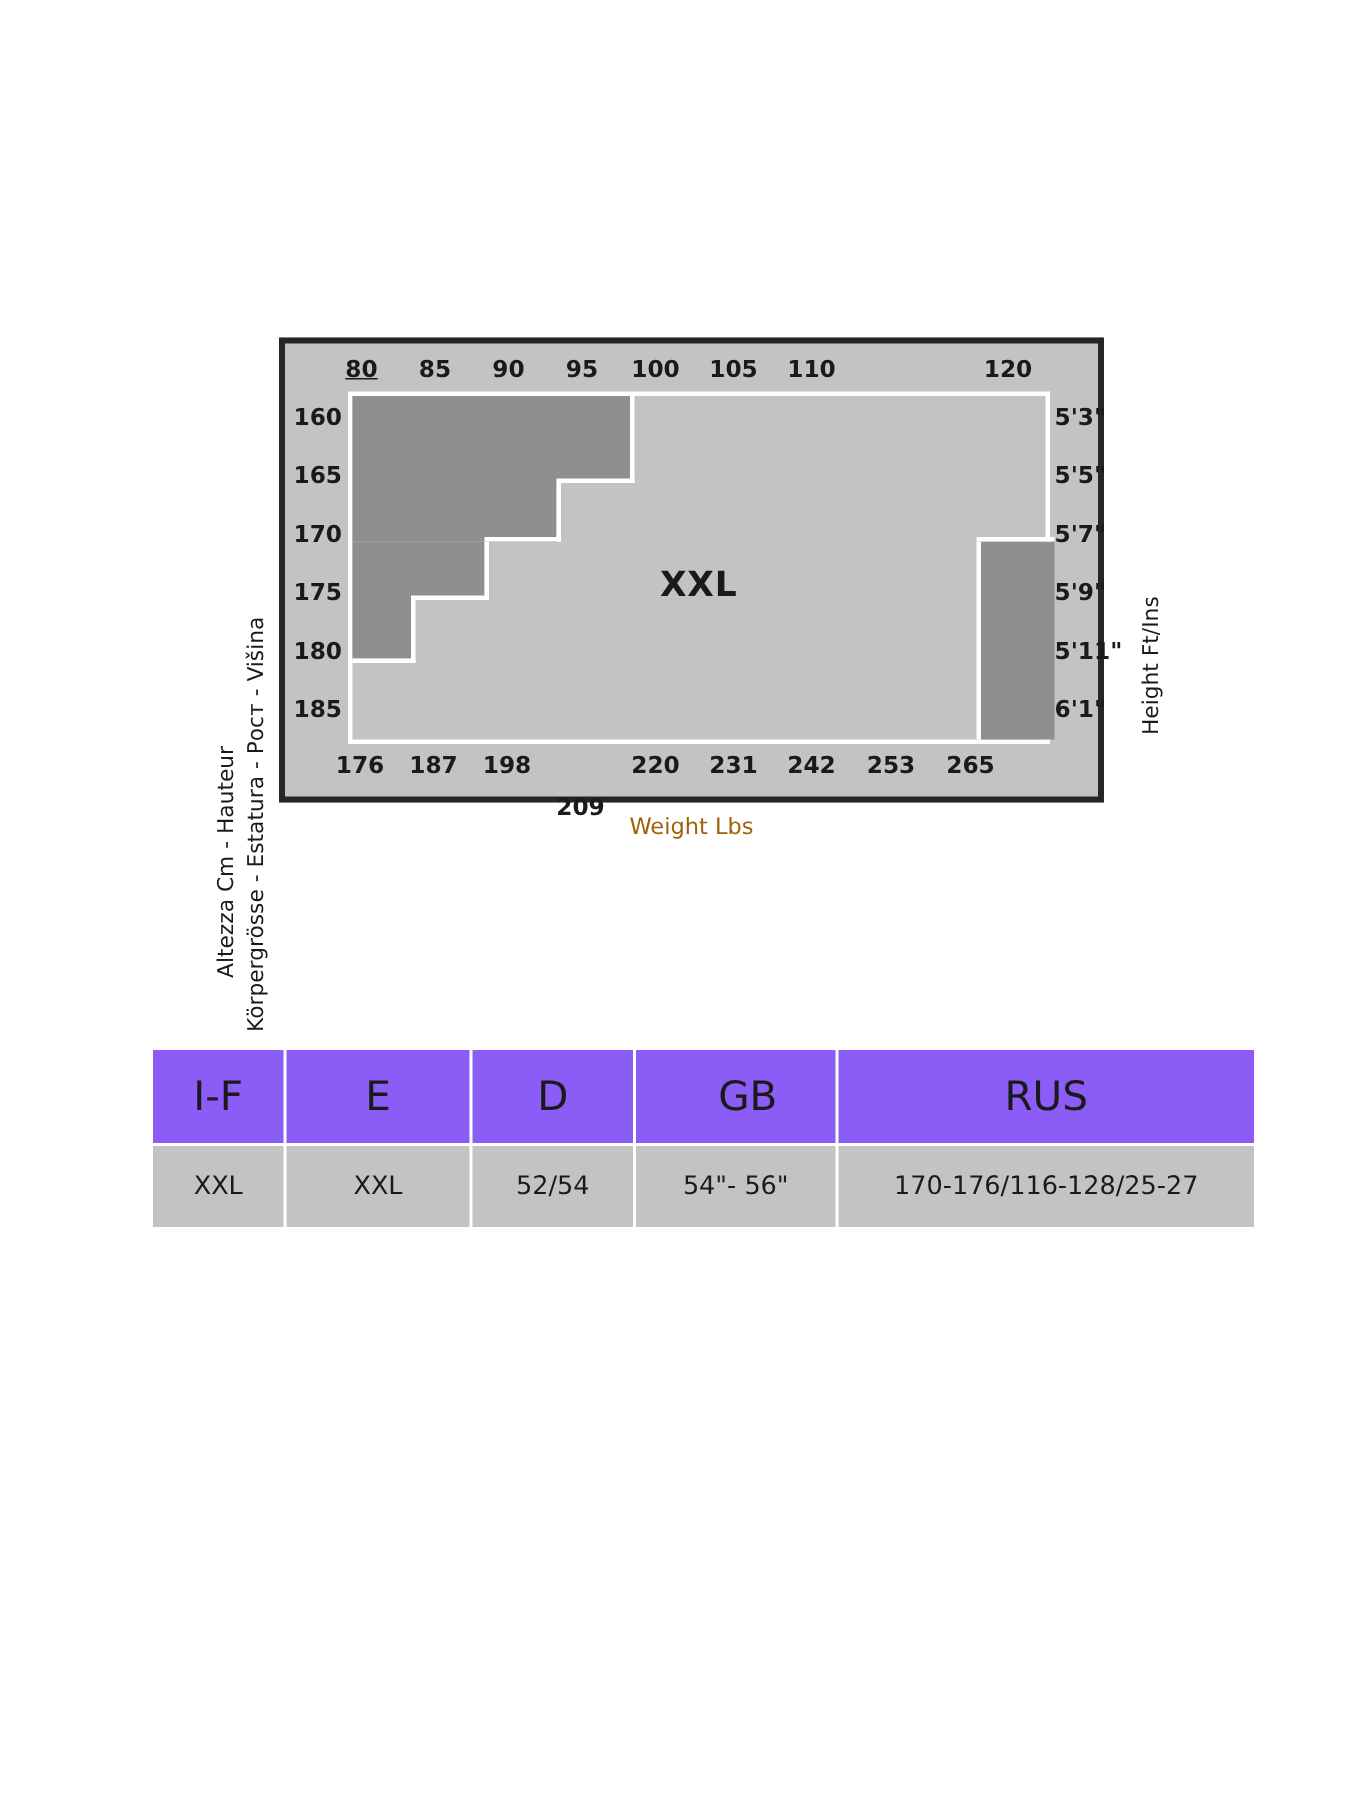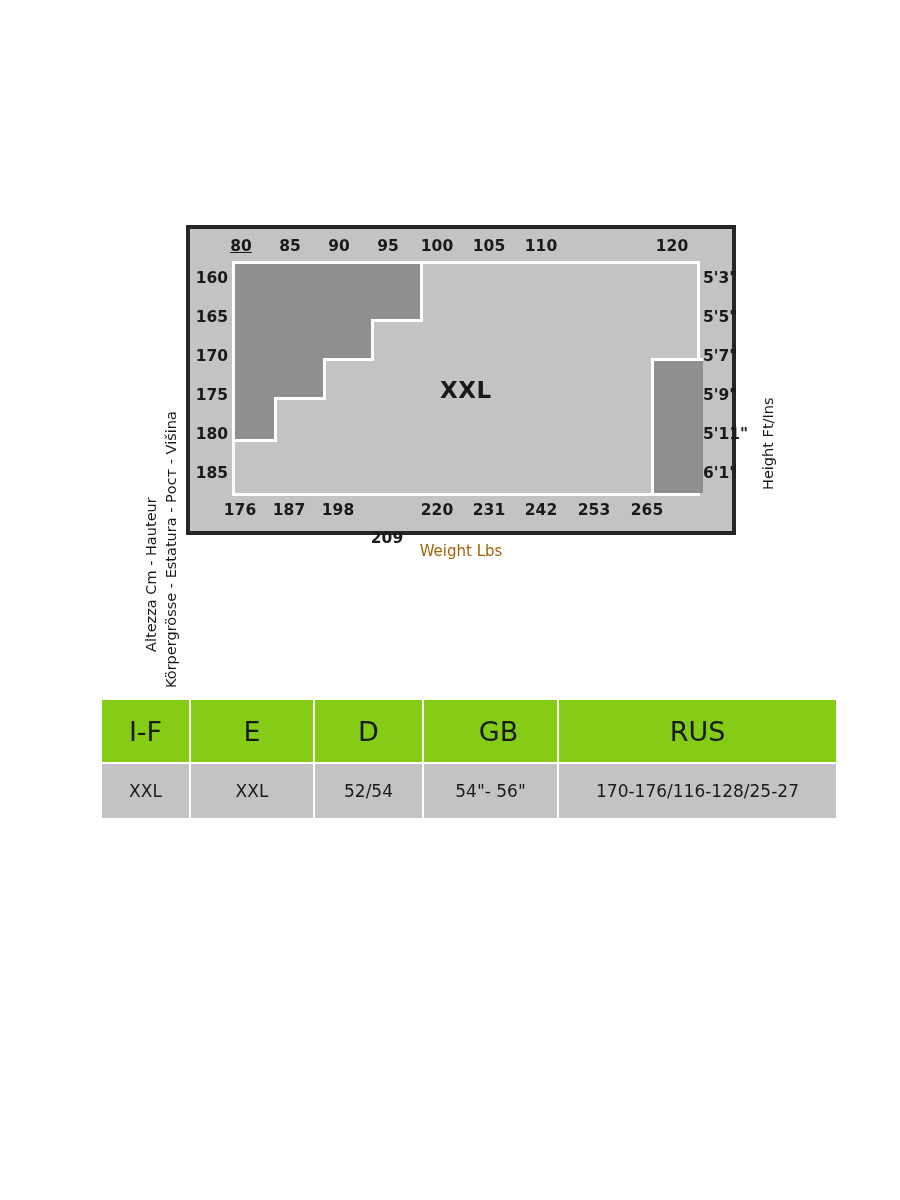--- a/index.html
+++ b/index.html
@@ -136,21 +136,21 @@
     border-collapse: collapse;
     table-layout: fixed;
   }
   .size-table th, .size-table td {
     border: 2px solid #ffffff;
     text-align: center;
     color: #1a1a1a;
     font-weight: 400;
   }
   .size-table th {
-    background: #84cc16;
+    background: #8b5cf6;
     font-size: 27px;
     height: 60px;
     font-weight: 400;
   }
   .size-table td {
     background: #c3c3c3;
     font-size: 17px;
     height: 52px;
   }
   .col-if { width: 85px; }

